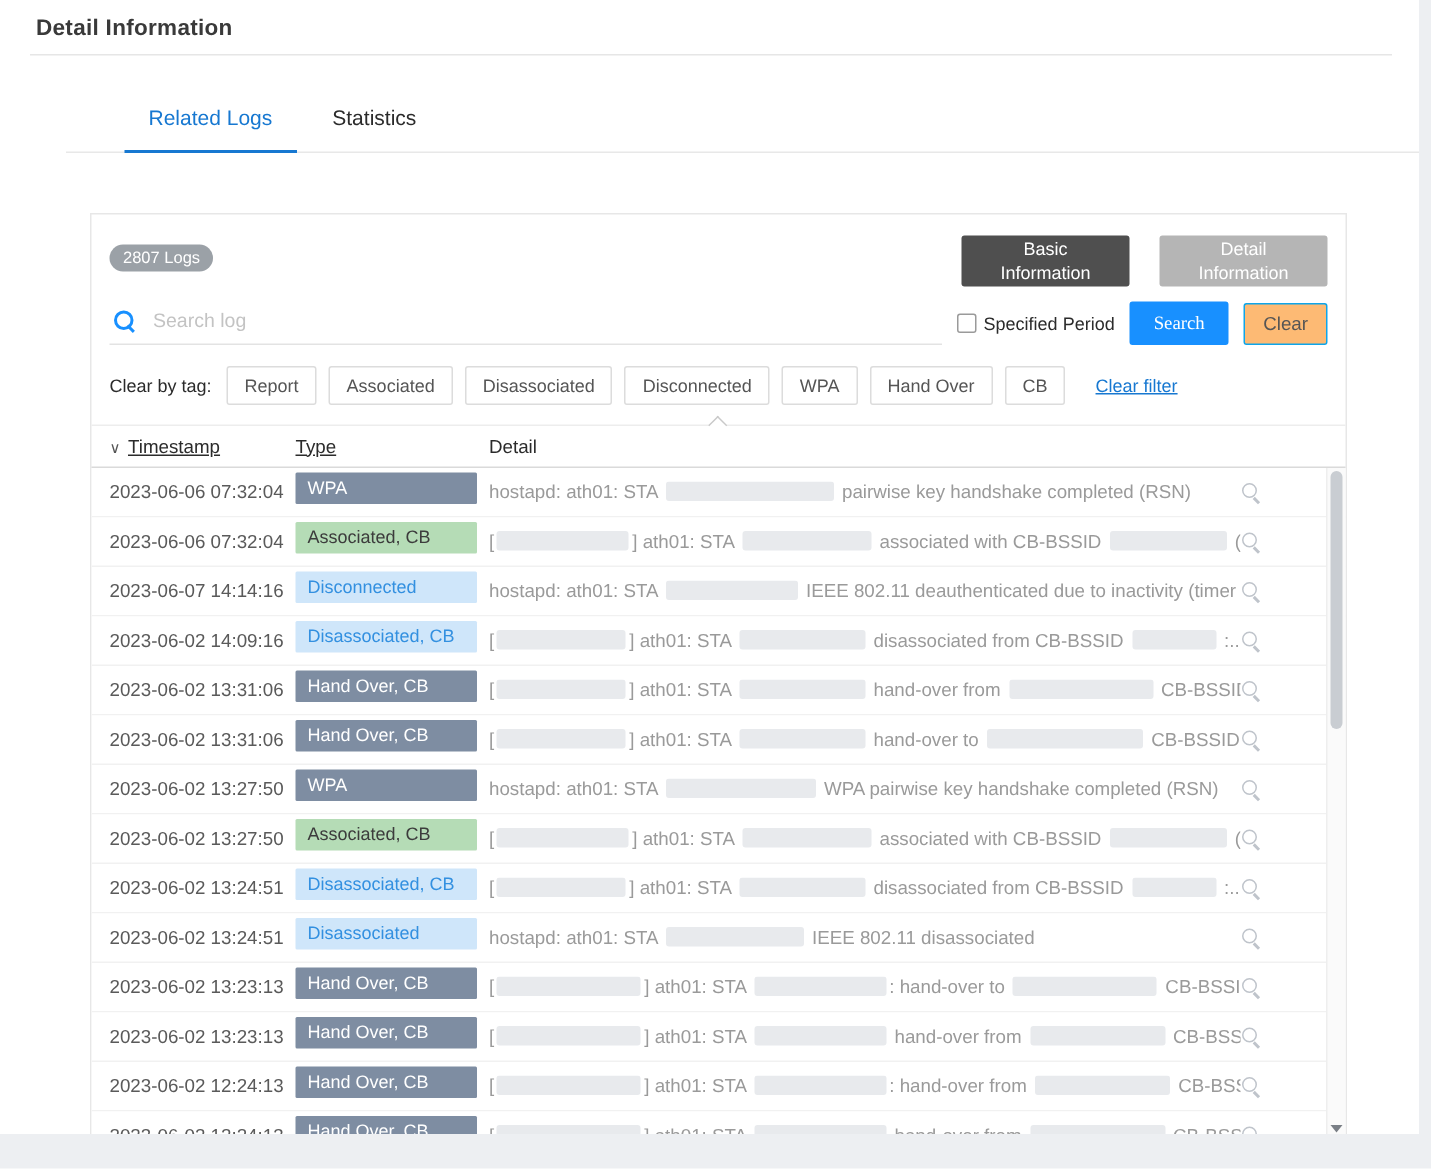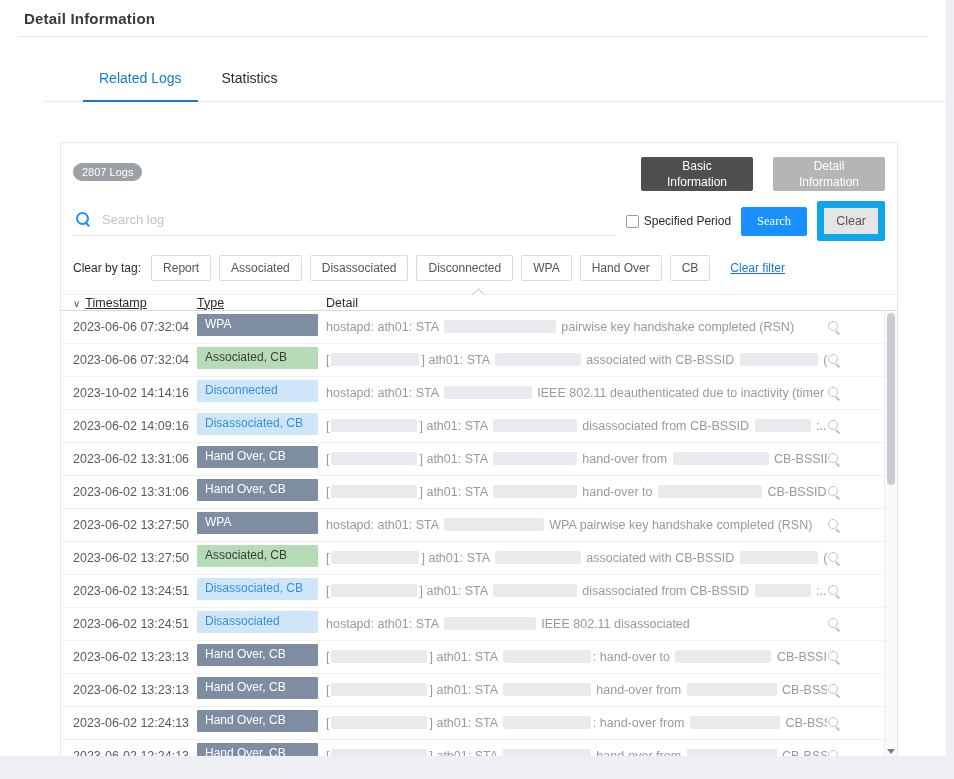--- a/index.html
+++ b/index.html
@@ -33,31 +33,31 @@
   .vt.detail { background:#b5b5b5; }
 
   
   .search-row { display:flex; align-items:center; gap:10px; padding:10px 12px 12px; }
   .search-box { flex:1; max-width:578px; display:flex; align-items:center; gap:9px; border-bottom:1px solid #e3e3e3; padding:4px 2px 7px; }
   .search-box input { border:none; outline:none; flex:1; font-size:13px; color:#333; font-family:inherit; background:transparent; }
   .search-box input::placeholder { color:#c3c3c3; }
   .period { display:flex; align-items:center; gap:5px; font-size:12px; color:#2b2b2b; margin-left:auto; cursor:pointer; white-space:nowrap; }
   .cbox { width:13px; height:13px; border:1px solid #9a9a9a; border-radius:2px; background:#fff; display:inline-block; }
   .btn-search { background:#1890ff; color:#fff; border:1px solid #1890ff; border-radius:2px; font-size:12.5px; padding:6px 15px; cursor:pointer; font-family:Liberation Serif, serif; }
-  .btn-clear { background:#e5e5e5; color:#555; border:7px solid #0ea5e9; border-radius:2px; font-size:12.5px; padding:6px 12px; cursor:pointer; font-family:inherit; }
+  .btn-clear { background:#fdba74; color:#555; border:1px solid #0ea5e9; border-radius:2px; font-size:12.5px; padding:6px 12px; cursor:pointer; font-family:inherit; }
 
   
   .filter-row { display:flex; align-items:center; gap:8px; padding:2px 12px 13px; font-size:12px; }
   .filter-label { color:#2b2b2b; margin-right:2px; white-space:nowrap; }
   .tag-list { display:flex; gap:8px; }
   .tag-chip { background:#fff; border:1px solid #dcdcdc; border-radius:2px; color:#555; font-size:12px; padding:5px 11px; cursor:pointer; font-family:inherit; white-space:nowrap; }
   .clear-filter { color:#1778d1; text-decoration:underline; margin-left:12px; cursor:pointer; }
 
   
-  .thead { position:relative; display:grid; grid-template-columns:124px 129px 1fr 52px; align-items:center; height:17px; border-top:1px solid #ededed; border-bottom:1px solid #dadada; padding:0 18px 0 12px; font-size:12.5px; color:#2b2b2b; }
+  .thead { position:relative; display:grid; grid-template-columns:124px 129px 1fr 52px; align-items:center; height:29px; border-top:1px solid #ededed; border-bottom:1px solid #dadada; padding:0 18px 0 12px; font-size:12.5px; color:#2b2b2b; }
   .caret { position:absolute; top:-5px; left:50%; margin-left:-5px; width:9px; height:9px; background:#fff; border-left:1px solid #c9c9c9; border-top:1px solid #c9c9c9; transform:rotate(45deg); cursor:pointer; }
   .hlink { text-decoration:underline; cursor:pointer; }
   .sort { font-size:10px; color:#555; margin-right:5px; cursor:pointer; }
 
   .tbody { position:relative; height:448px; overflow:hidden; }
   .trow { display:grid; grid-template-columns:124px 129px 1fr 52px; align-items:center; height:33px; border-bottom:1px solid #f1f1f1; padding:0 18px 0 12px; background:#fff; }
   .td.ts { font-size:12.5px; color:#5a5a5a; white-space:nowrap; }
   .type-tag { display:inline-block; width:121px; padding:4px 8px; font-size:12px; line-height:1.1; border-radius:1px; white-space:nowrap; overflow:hidden; }
   .type-tag.slate { background:#7e8da2; color:#fff; }
   .type-tag.green { background:#b5dcb6; color:#3c3c3c; }
@@ -155,21 +155,21 @@
           </div>
           <div class="trow">
             <div class="td ts">2023-06-06 07:32:04</div>
             <div class="td type"><span class="type-tag green">Associated, CB</span></div>
             <div class="td content">[<span class="redact" style="width: 88px;"></span>] ath01: STA <span class="redact" style="width: 86px;"></span> associated with CB-BSSID <span class="redact" style="width: 78px;"></span> (...</div>
             <div class="td detail">
               <span class="mag gray"></span>
             </div>
           </div>
           <div class="trow">
-            <div class="td ts">2023-10-02 14:14:16</div>
+            <div class="td ts">2023-06-07 14:14:16</div>
             <div class="td type"><span class="type-tag blue">Disconnected</span></div>
             <div class="td content">hostapd: ath01: STA <span class="redact" style="width: 88px;"></span> IEEE 802.11 deauthenticated due to inactivity (timer D...</div>
             <div class="td detail">
               <span class="mag gray"></span>
             </div>
           </div>
           <div class="trow">
             <div class="td ts">2023-06-02 14:09:16</div>
             <div class="td type"><span class="type-tag blue">Disassociated, CB</span></div>
             <div class="td content">[<span class="redact" style="width: 86px;"></span>] ath01: STA <span class="redact" style="width: 84px;"></span> disassociated from CB-BSSID <span class="redact" style="width: 56px;"></span> :...</div>

